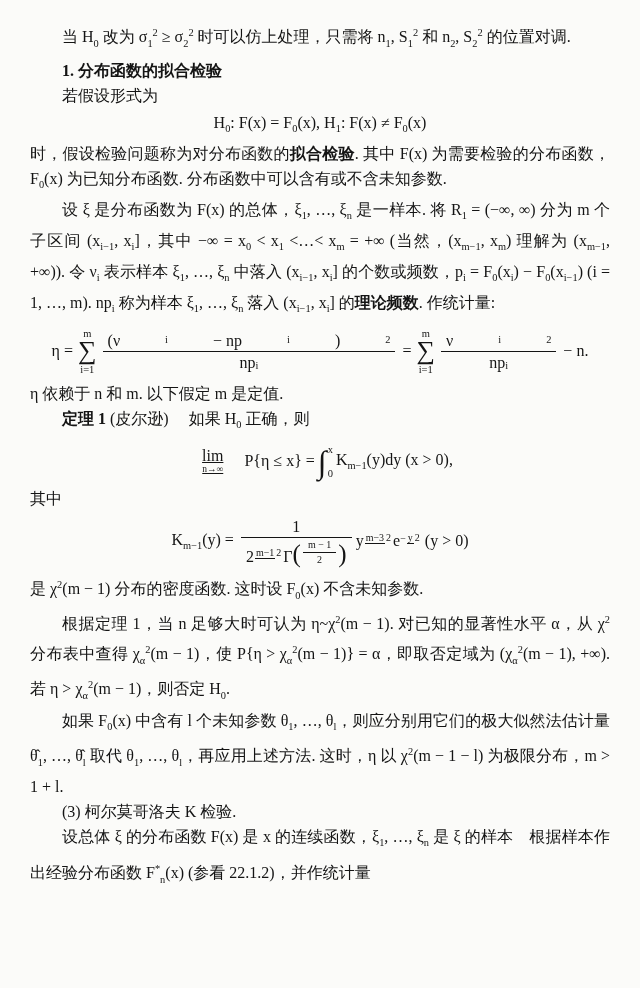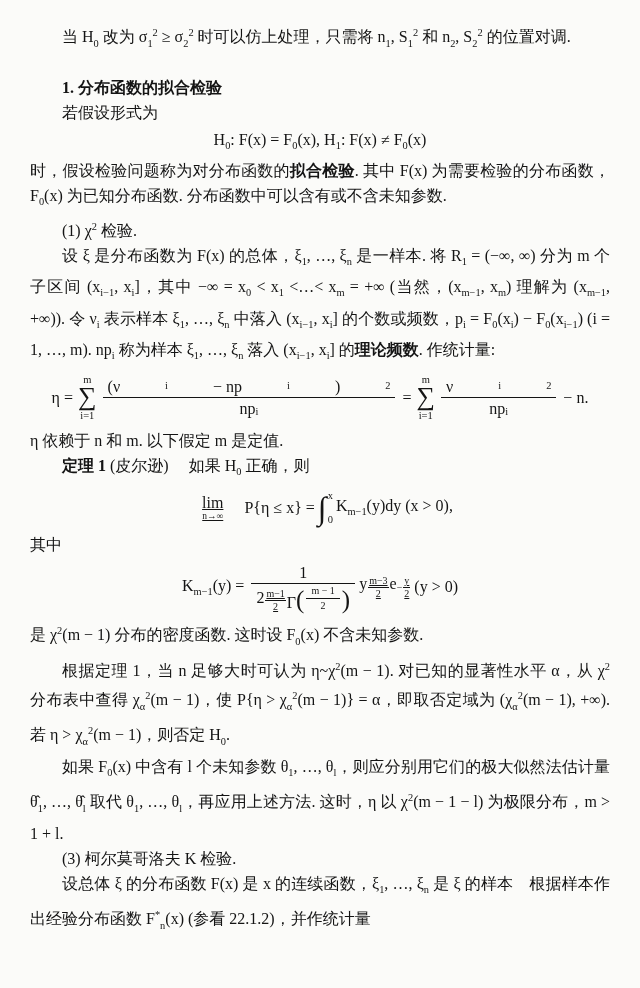--- a/index.html
+++ b/index.html
@@ -14,35 +14,35 @@
     font-size:16px;line-height:25px;
   }
   p{margin:0;}
   .indent{text-indent:2em;}
   .para{text-align:justify;}
   b,.bold{font-weight:bold;}
   .section-heading{
     font-size:21px;font-weight:bold;line-height:1.2;
     margin:26px 0 18px 2px;letter-spacing:1px;
   }
-  .sub-heading{font-weight:bold;margin-top:19px;}
+  .sub-heading{font-weight:bold;margin-top:2px;}
   
   .formula{
     display:flex;align-items:center;justify-content:center;
     margin:6px 0;line-height:1.15;
   }
   .formula .tok{margin:0 3px;white-space:nowrap;}
   .bigop{display:inline-flex;flex-direction:column;align-items:center;line-height:1;margin:0 2px;}
   .bigop .top,.bigop .bot{font-size:10.5px;line-height:1.1;}
   .bigop .sym{font-size:26px;line-height:0.95;}
   .frac{display:inline-flex;flex-direction:column;align-items:center;margin:0 4px;line-height:1.2;}
   .frac .num{align-self:stretch;text-align:center;border-bottom:1.4px solid #141414;padding:0 5px 1px;display:flex;justify-content:center;align-items:center;gap:45px;}
   .frac .den{align-self:stretch;text-align:center;padding:1px 5px 0;display:flex;justify-content:center;align-items:flex-end;}
   .frac.inner{font-size:10px;margin:0 2px;}
-  .sfrac{display:inline-flex;flex-direction:column;align-items:center;font-size:10px;line-height:1.15;vertical-align:9px;margin:0 1px;text-decoration:underline;}
+  .sfrac{display:inline-flex;flex-direction:row;align-items:center;font-size:10px;line-height:1.15;vertical-align:9px;margin:0 1px;}
   .sfrac .t{border-bottom:1px solid #141414;padding:0 1px;}
   .sfrac .b{padding:0 1px;}
   .supgrp{display:inline-flex;align-items:center;vertical-align:9px;font-size:10px;line-height:1.1;}
   .supgrp .sfrac{vertical-align:0;font-size:inherit;}
   .limop{display:inline-flex;flex-direction:column;align-items:center;line-height:1;margin:0 18px;text-decoration:underline;}
   .limop .bot{font-size:9.5px;line-height:1.1;}
   .intwrap{display:inline-flex;align-items:center;}
   .intwrap .int{font-size:32px;line-height:1;}
   .intlims{display:inline-flex;flex-direction:column;justify-content:space-between;height:36px;font-size:10.5px;margin-left:1px;}
   .intlims .top{align-self:flex-start;}
@@ -63,21 +63,20 @@
   <p class="para indent sub-heading">1. 分布函数的拟合检验</p>
 
   <p class="para indent">若假设形式为</p>
 
   <div class="formula">
     <span class="tok">H<sub>0</sub>:  F(x) = F<sub>0</sub>(x),   H<sub>1</sub>:  F(x) ≠ F<sub>0</sub>(x)</span>
   </div>
 
   <p class="para">时，假设检验问题称为对分布函数的<b>拟合检验</b>.  其中 F(x) 为需要检验的分布函数，F<sub>0</sub>(x) 为已知分布函数. 分布函数中可以含有或不含未知参数.</p>
 
-  <p class="para indent">(1) χ<sup>2</sup> 检验.</p>
 
   <p class="para indent">设 ξ 是分布函数为 F(x) 的总体，ξ<sub>1</sub>, …, ξ<sub>n</sub> 是一样本. 将 R<sub>1</sub> = (−∞, ∞) 分为 m 个子区间 (x<sub>i−1</sub>, x<sub>i</sub>]，其中 −∞ = x<sub>0</sub> &lt; x<sub>1</sub> &lt;…&lt; x<sub>m</sub> = +∞ (当然，(x<sub>m−1</sub>, x<sub>m</sub>) 理解为 (x<sub>m−1</sub>, +∞)).  令 ν<sub>i</sub> 表示样本 ξ<sub>1</sub>, …, ξ<sub>n</sub> 中落入 (x<sub>i−1</sub>, x<sub>i</sub>] 的个数或频数，p<sub>i</sub> = F<sub>0</sub>(x<sub>i</sub>) − F<sub>0</sub>(x<sub>i−1</sub>) (i = 1, …, m). np<sub>i</sub> 称为样本 ξ<sub>1</sub>, …, ξ<sub>n</sub> 落入 (x<sub>i−1</sub>, x<sub>i</sub>] 的<b>理论频数</b>. 作统计量:</p>
 
   <div class="formula">
     <span class="tok">η =</span>
     <span class="bigop">
       <span class="top">m</span>
       <span class="sym">∑</span>
       <span class="bot">i=1</span>
     </span>

